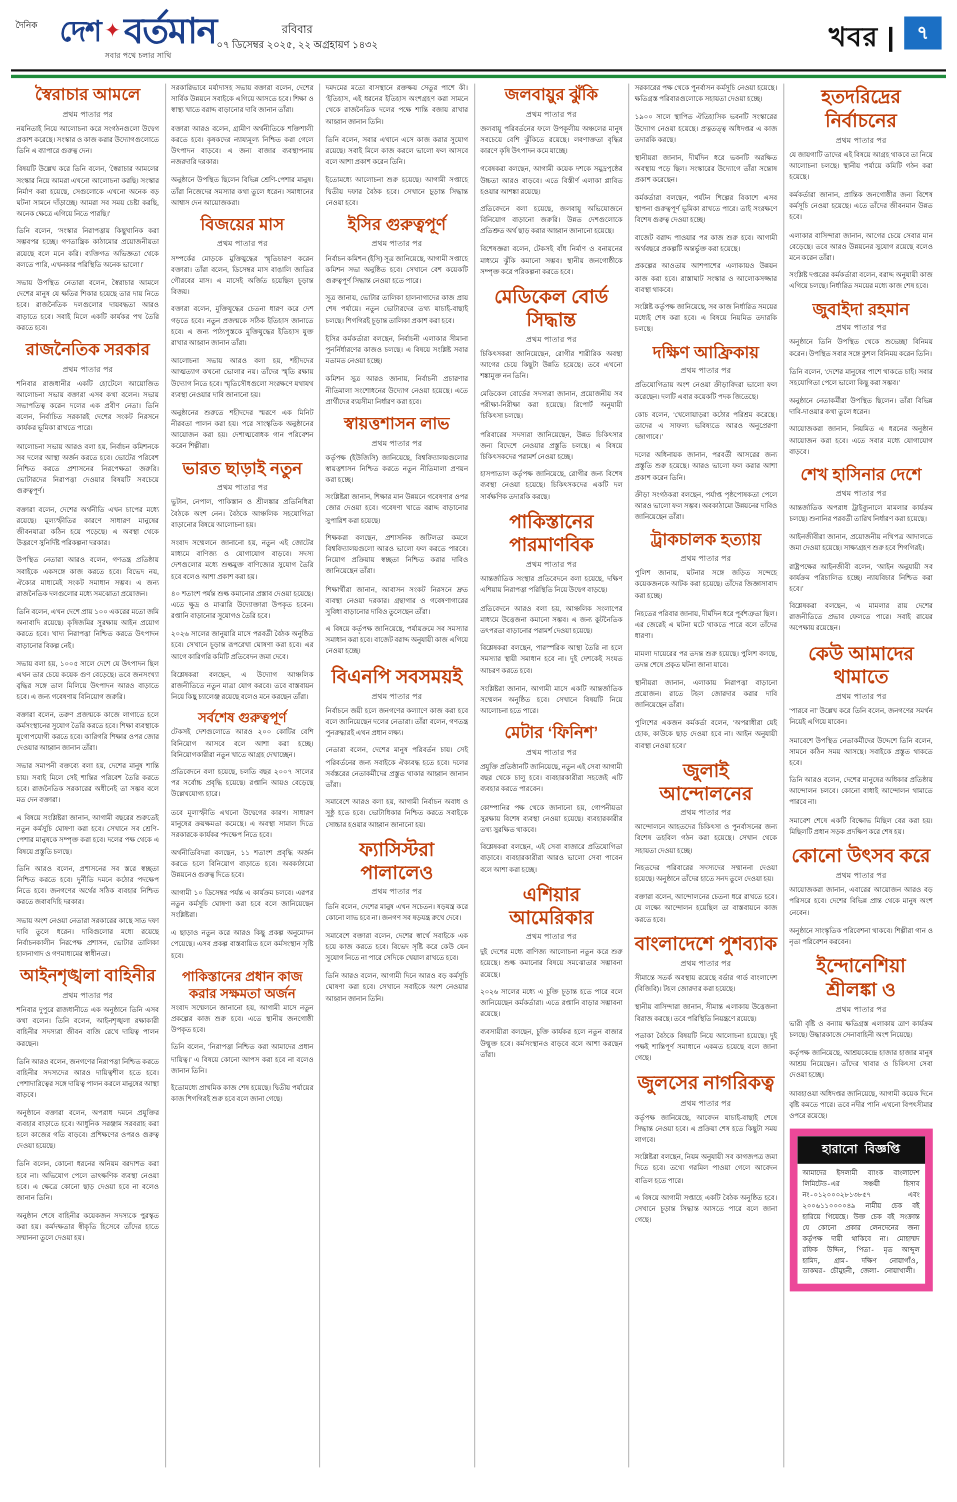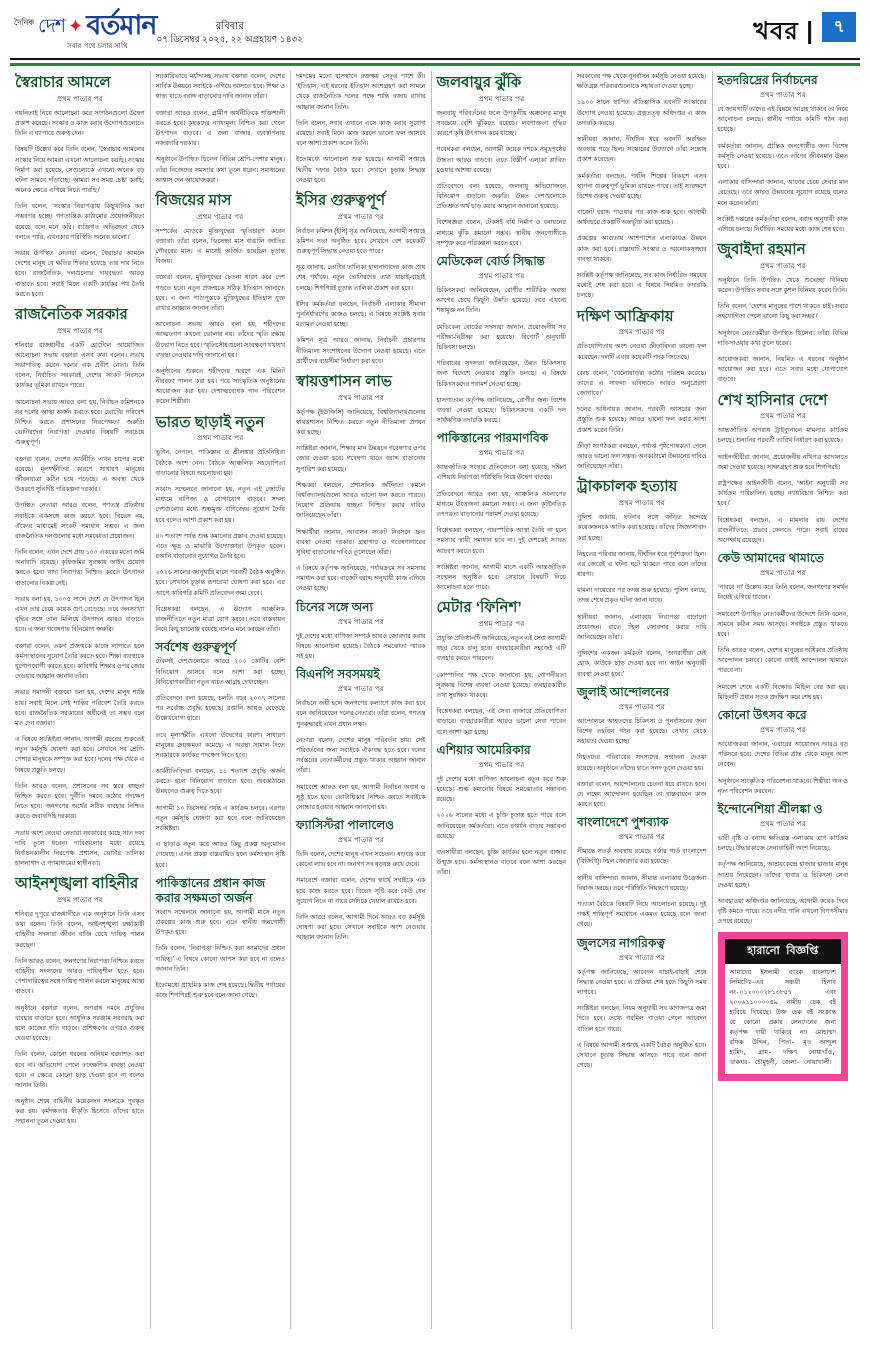--- a/index.html
+++ b/index.html
@@ -26,52 +26,52 @@
   .masthead {
     display: flex;
     align-items: center;
     justify-content: space-between;
     padding: 4px 4px 6px 4px;
     border-bottom: 2px solid #111;
   }
   .logo-block {
     display: flex;
     align-items: flex-start;
-    gap: 4px;
+    gap: 20px;
   }
   .logo-small {
     font-size: 8px;
     color: #222;
     margin-top: 4px;
   }
   .logo-main {
     display: flex;
     flex-direction: column;
     align-items: flex-start;
   }
   .logo-words {
     display: flex;
     align-items: center;
     gap: 3px;
   }
   .logo-desh {
-    font-size: 19px;
-    font-weight: normal;
+    font-size: 26px;
+    font-weight: bold;
     color: #1b3f8b;
     letter-spacing: -1px;
     line-height: 1;
     text-align: right;
   }
   .logo-dot {
     color: #cc2127;
     font-size: 18px;
     line-height: 1;
   }
   .logo-bartaman {
-    font-size: 27px;
+    font-size: 32px;
     font-weight: bold;
     color: #1b3f8b;
     letter-spacing: -1px;
     line-height: 1;
   }
   .logo-tag {
     font-size: 7px;
     color: #333;
     margin-top: 1px;
     align-self: center;
@@ -124,26 +124,26 @@
     padding: 0 5px;
     box-sizing: border-box;
     border-right: 1px solid #b9b9b9;
     overflow: hidden;
   }
   .col:last-child { border-right: none; }
 
   .headline {
     font-size: 15px;
     font-weight: bold;
-    text-align: left;
+    text-align: center;
     line-height: 1.25;
     margin: 2px 0 1px 0;
-    color: #14532d;
-  }
-  .headline.small { font-size: 12px; }
+    color: #c2410c;
+  }
+  .headline.small { font-size: 17px; }
   .headline.xsmall { font-size: 12px; }
   .subline {
     font-size: 7px;
     text-align: center;
     color: #333;
     margin-bottom: 3px;
     letter-spacing: 0.2px;
   }
   .body {
     font-size: 6.3px;
@@ -295,25 +295,20 @@
       <div>
         <div class="headline">স্বায়ত্তশাসন লাভ</div>
         <div class="subline">প্রথম পাতার পর</div>
         <p class="body">কর্তৃপক্ষ (ইউজিসি) জানিয়েছে, বিশ্ববিদ্যালয়গুলোর স্বায়ত্তশাসন নিশ্চিত করতে নতুন নীতিমালা প্রণয়ন করা হচ্ছে।</p>
         <p class="body">সংশ্লিষ্টরা জানান, শিক্ষার মান উন্নয়নে গবেষণার ওপর জোর দেওয়া হবে। গবেষণা খাতে বরাদ্দ বাড়ানোর সুপারিশ করা হয়েছে।</p>
         <p class="body">শিক্ষকরা বলছেন, প্রশাসনিক জটিলতা কমলে বিশ্ববিদ্যালয়গুলো আরও ভালো ফল করতে পারবে। নিয়োগ প্রক্রিয়ায় স্বচ্ছতা নিশ্চিত করার দাবিও জানিয়েছেন তাঁরা।</p>
         <p class="body">শিক্ষার্থীরা জানান, আবাসন সংকট নিরসনে দ্রুত ব্যবস্থা নেওয়া দরকার। গ্রন্থাগার ও গবেষণাগারের সুবিধা বাড়ানোর দাবিও তুলেছেন তাঁরা।</p>
         <p class="body">এ বিষয়ে কর্তৃপক্ষ জানিয়েছে, পর্যায়ক্রমে সব সমস্যার সমাধান করা হবে। বাজেট বরাদ্দ অনুযায়ী কাজ এগিয়ে নেওয়া হচ্ছে।</p>
       </div>
       <div>
-        <div class="headline small">চিনের সঙ্গে অন্য</div>
-        <div class="subline">প্রথম পাতার পর</div>
-        <p class="body">দুই দেশের মধ্যে বাণিজ্য সম্পর্ক আরও জোরদার করার বিষয়ে আলোচনা হয়েছে। বৈঠকে সমঝোতা স্মারক সই হয়।</p>
-      </div>
-      <div>
         <div class="headline small">বিএনপি সবসময়ই</div>
         <div class="subline">প্রথম পাতার পর</div>
         <p class="body">নির্বাচনে জয়ী হলে জনগণের কল্যাণে কাজ করা হবে বলে জানিয়েছেন দলের নেতারা। তাঁরা বলেন, গণতন্ত্র পুনরুদ্ধারই এখন প্রধান লক্ষ্য।</p>
         <p class="body">নেতারা বলেন, দেশের মানুষ পরিবর্তন চায়। সেই পরিবর্তনের জন্য সবাইকে ঐক্যবদ্ধ হতে হবে। দলের সর্বস্তরের নেতাকর্মীদের প্রস্তুত থাকার আহ্বান জানান তাঁরা।</p>
         <p class="body">সমাবেশে আরও বলা হয়, আগামী নির্বাচন অবাধ ও সুষ্ঠু হতে হবে। ভোটাধিকার নিশ্চিত করতে সবাইকে সোচ্চার হওয়ার আহ্বান জানানো হয়।</p>
       </div>
       <div>
         <div class="headline small">ফ্যাসিস্টরা পালালেও</div>
         <div class="subline">প্রথম পাতার পর</div>
         <p class="body">তিনি বলেন, দেশের মানুষ এখন সচেতন। ষড়যন্ত্র করে কোনো লাভ হবে না। জনগণ সব ষড়যন্ত্র রুখে দেবে।</p>

